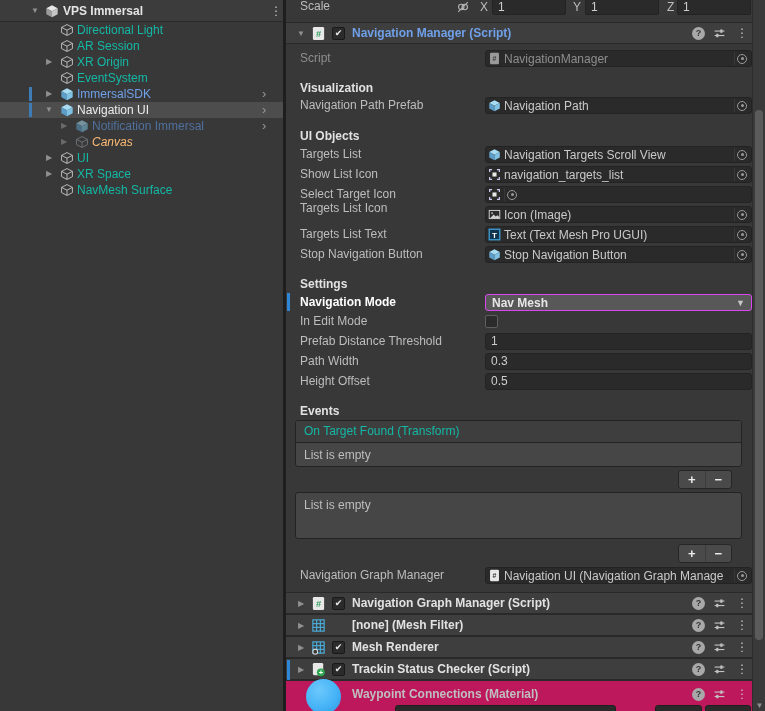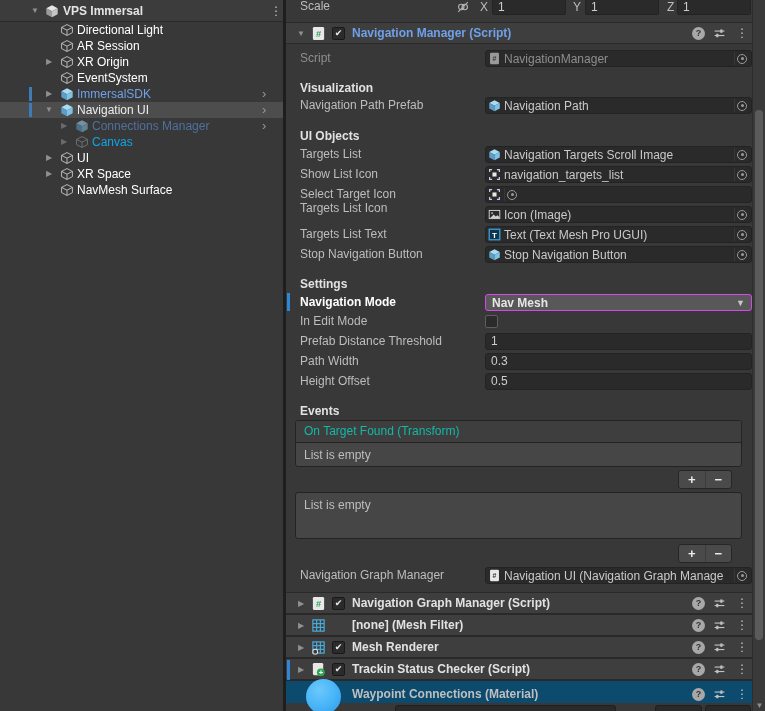--- a/index.html
+++ b/index.html
@@ -6,26 +6,26 @@
     font-family:"Liberation Sans",sans-serif;}
   .stage{position:relative;width:765px;height:711px;background:#383838;font-size:12px;color:#D2D2D2;}
 
   
   .hierarchy{position:absolute;left:0;top:0;width:283px;height:711px;background:#383838;}
   .h-header{position:absolute;left:0;top:0;width:283px;height:21px;background:#3C3C3C;border-bottom:1px solid #292929;}
   .hrow{position:absolute;left:0;width:283px;height:16px;}
   .hrow.selected{background:#4D4D4D;}
   .tri{position:absolute;font-size:8px;color:#909090;line-height:16px;width:10px;text-align:center;top:0;}
   .tri.dim{color:#6A6A6A;}
-  .hlabel{position:absolute;line-height:16px;white-space:nowrap;color:#ffffff;top:0;}
+  .hlabel{position:absolute;line-height:16px;white-space:nowrap;color:#14b8a6;top:0;}
   .hlabel.b{font-weight:bold;color:#E4E4E4;}
   .hlabel.prefab{color:#6FA0E8;}
   .hlabel.sel{color:#ECECEC;}
   .hlabel.dimprefab{color:#50719E;}
-  .hlabel.dimgray{color:#0ea5e9;}
+  .hlabel.dimgray{color:#fdba74;font-style:italic;}
   .icon14{position:absolute;width:14px;height:14px;top:1px;}
   .vbar{position:absolute;left:29px;width:3px;top:1px;height:14px;background:#3E7CB8;}
   .navarrow{position:absolute;left:262px;color:#989898;font-size:13px;line-height:15px;top:0;}
   .kebab{position:absolute;font-size:12px;color:#C6C6C6;line-height:14px;letter-spacing:0;}
 
   
   .divider{position:absolute;left:283px;top:0;width:3px;height:711px;background:#1E1E1E;}
 
   
   .inspector{position:absolute;left:286px;top:0;width:479px;height:711px;background:#383838;overflow:hidden;}
@@ -163,21 +163,21 @@
       <span class="navarrow">›</span>
     </div>
 
     <div class="hrow" style="top:118px">
       <span class="tri dim" style="left:59px">▶</span>
       <svg class="icon14" style="left:75px;opacity:.55" viewBox="0 0 16 16">
         <polygon points="8,1.5 14.5,4.9 8,8.3 1.5,4.9" fill="#A8DCF2"></polygon>
           <polygon points="1.5,4.9 8,8.3 8,15 1.5,11.6" fill="#5E9DC6"></polygon>
           <polygon points="14.5,4.9 8,8.3 8,15 14.5,11.6" fill="#7FC2E4"></polygon>
       </svg>
-      <span class="hlabel dimprefab" style="left:92px">Connections Manager</span>
+      <span class="hlabel dimprefab" style="left:92px">Notification Immersal</span>
       <span class="navarrow">›</span>
     </div>
 
     <div class="hrow" style="top:134px">
       <span class="tri dim" style="left:59px">▶</span>
       <svg class="icon14" style="left:75px;opacity:.5" viewBox="0 0 16 16">
         <g fill="none" stroke="#AEB6BE" stroke-linejoin="round">
             <polygon points="8,1.8 14.2,5 8,8.2 1.8,5"></polygon>
             <path d="M1.8,5 V11 L8,14.2 V8.2 M14.2,5 V11 L8,14.2"></path>
           </g>
@@ -289,21 +289,21 @@
 
     <span class="section" style="top:128px">UI Objects</span>
 
     <span class="ins-label" style="top:146px">Targets List</span>
     <div class="field" style="top:146px">
       <svg class="iconf" viewBox="0 0 16 16">
         <polygon points="8,1.5 14.5,4.9 8,8.3 1.5,4.9" fill="#A8DCF2"></polygon>
           <polygon points="1.5,4.9 8,8.3 8,15 1.5,11.6" fill="#5E9DC6"></polygon>
           <polygon points="14.5,4.9 8,8.3 8,15 14.5,11.6" fill="#7FC2E4"></polygon>
       </svg>
-      <span class="ftext">Navigation Targets Scroll Image</span>
+      <span class="ftext">Navigation Targets Scroll View</span>
       <span class="picker">
           <span class="ring">
             <span class="dot"></span>
           </span>
         </span>
     </div>
 
     <span class="ins-label" style="top:166px">Show List Icon</span>
     <div class="field" style="top:166px">
       <svg class="iconf" viewBox="0 0 16 16">
@@ -524,21 +524,21 @@
         <g stroke="#C2C2C2" stroke-width="1.4">
             <line x1="2" y1="5" x2="14" y2="5"></line>
             <line x1="2" y1="10.5" x2="14" y2="10.5"></line>
           </g>
         <rect x="9" y="3" width="2.6" height="4.2" fill="#C2C2C2"></rect>
           <rect x="4" y="8.4" width="2.6" height="4.2" fill="#C2C2C2"></rect>
       </svg>
       <span class="kb2">⋮</span>
     </div>
 
-    <div class="comp" style="top:680px;height:23px;background:#0c4a6e;border-bottom:none">
+    <div class="comp" style="top:680px;height:31px;background:#be185d;border-bottom:none">
       <span class="comp-title" style="color:#BFBFBF;line-height:26px">Waypoint Connections (Material)</span>
       <span class="help" style="top:7px">?</span>
       <svg class="presets" style="top:7px" width="13" height="13" viewBox="0 0 16 16">
         <g stroke="#C2C2C2" stroke-width="1.4">
             <line x1="2" y1="5" x2="14" y2="5"></line>
             <line x1="2" y1="10.5" x2="14" y2="10.5"></line>
           </g>
         <rect x="9" y="3" width="2.6" height="4.2" fill="#C2C2C2"></rect>
           <rect x="4" y="8.4" width="2.6" height="4.2" fill="#C2C2C2"></rect>
       </svg>

